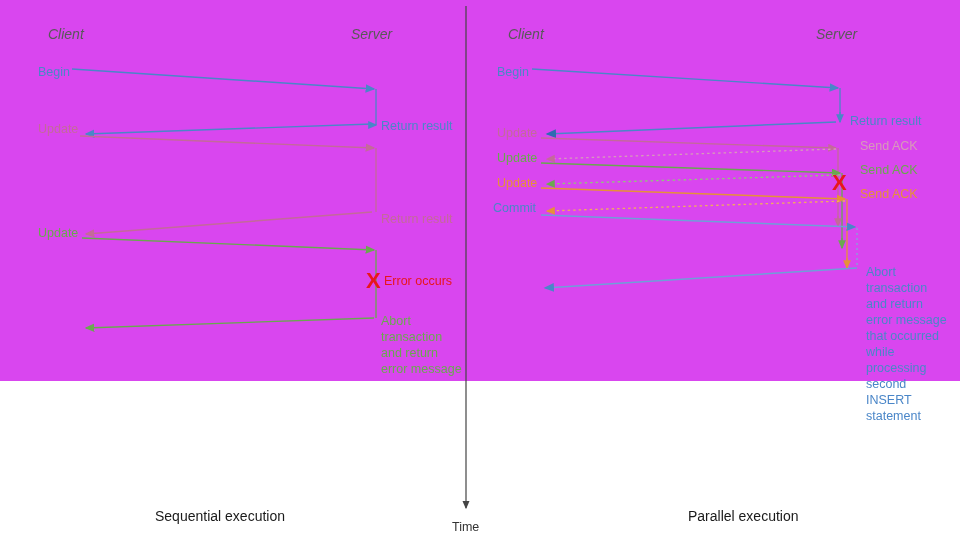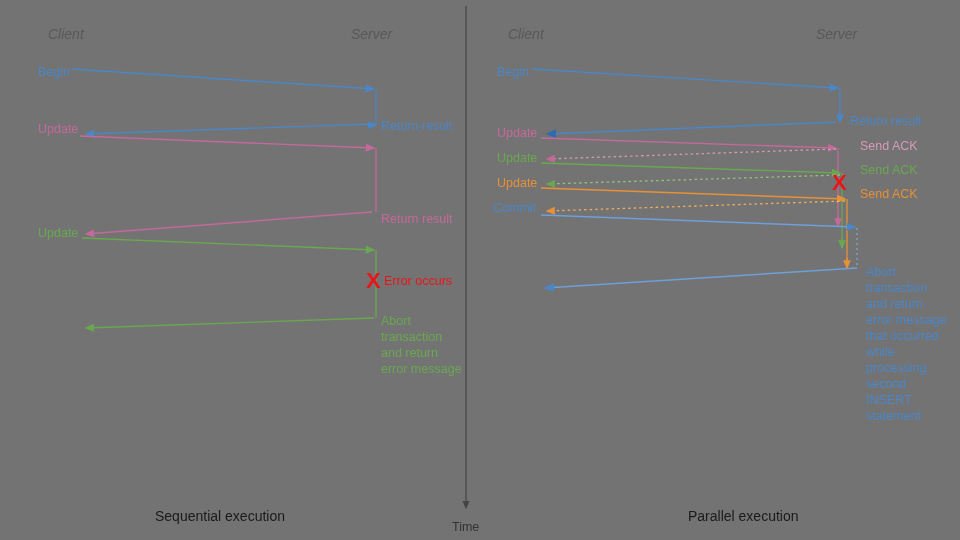--- a/index.html
+++ b/index.html
@@ -1,18 +1,18 @@
 <!DOCTYPE html>
 <html><head>
 <meta charset="utf-8">
 <style>
   html,body{margin:0;padding:0;background:#ffffff;}
   body{width:960px;height:540px;overflow:hidden;
        font-family:"Liberation Sans","DejaVu Sans",sans-serif;}
-  #stage{position:relative;width:960px;height:540px;background:#737373;}
+  #stage{position:relative;width:960px;height:381px;background:#d946ef;}
   svg{position:absolute;left:0;top:0;width:960px;height:540px;}
   .lbl{font-size:12.5px;}
   .hdr{font-size:14px;font-style:italic;fill:#595959;}
   .cap{font-size:14px;fill:#1a1a1a;}
   .timelbl{font-size:12.5px;fill:#333333;}
   .xmark{font-size:22px;font-weight:bold;fill:#e8161b;}
   text{dominant-baseline:alphabetic;}
 </style>
 </head>
 <body>

